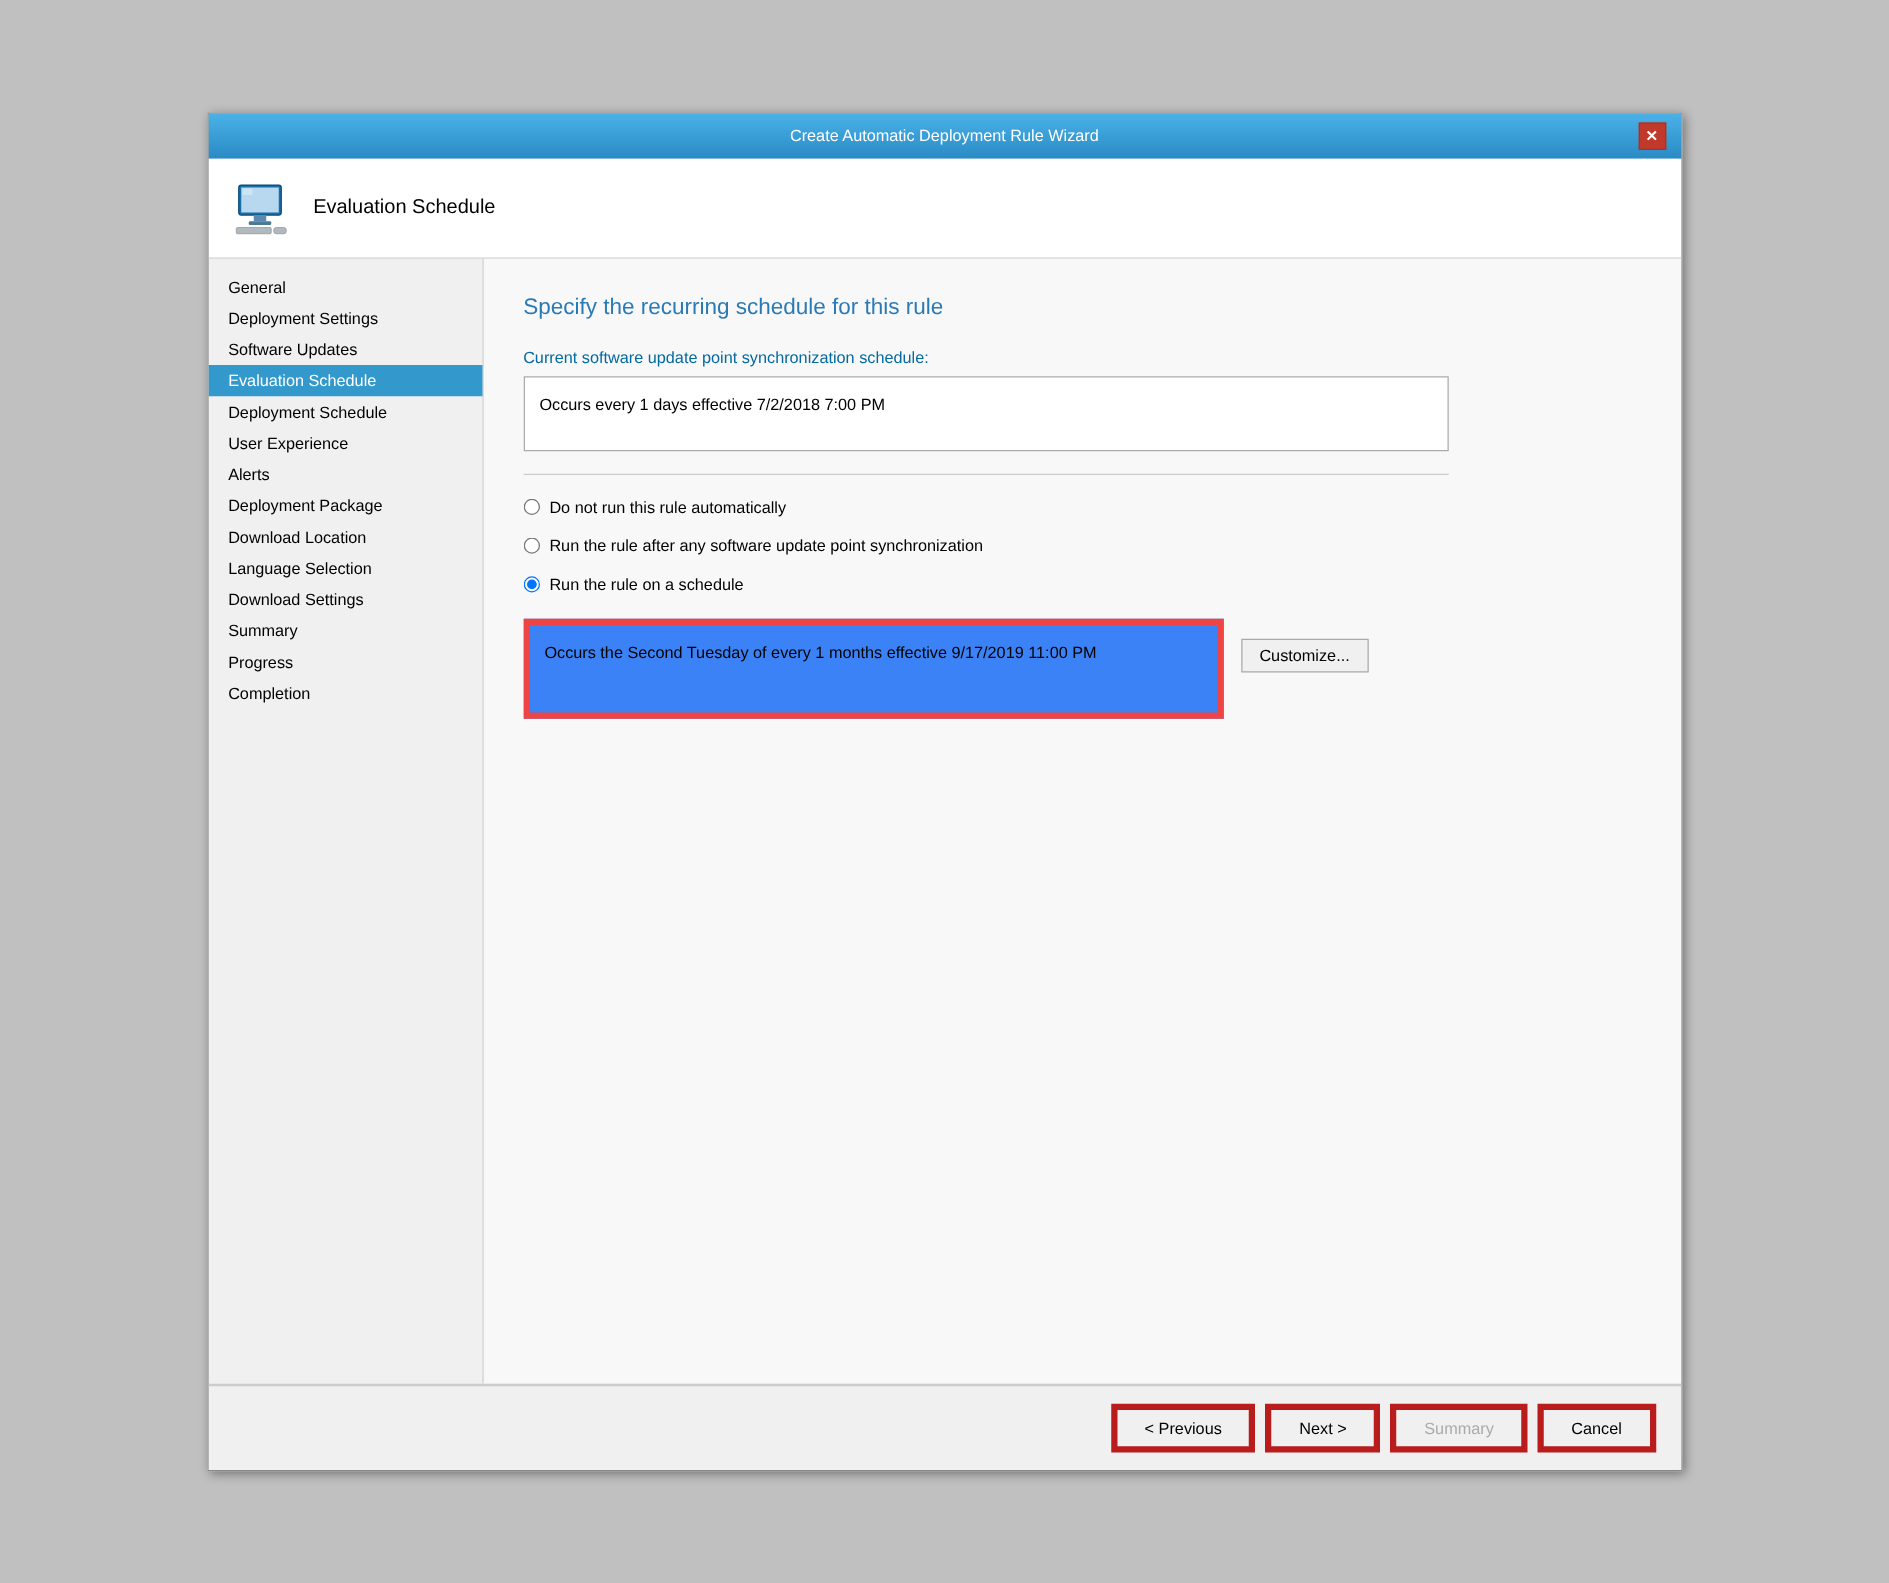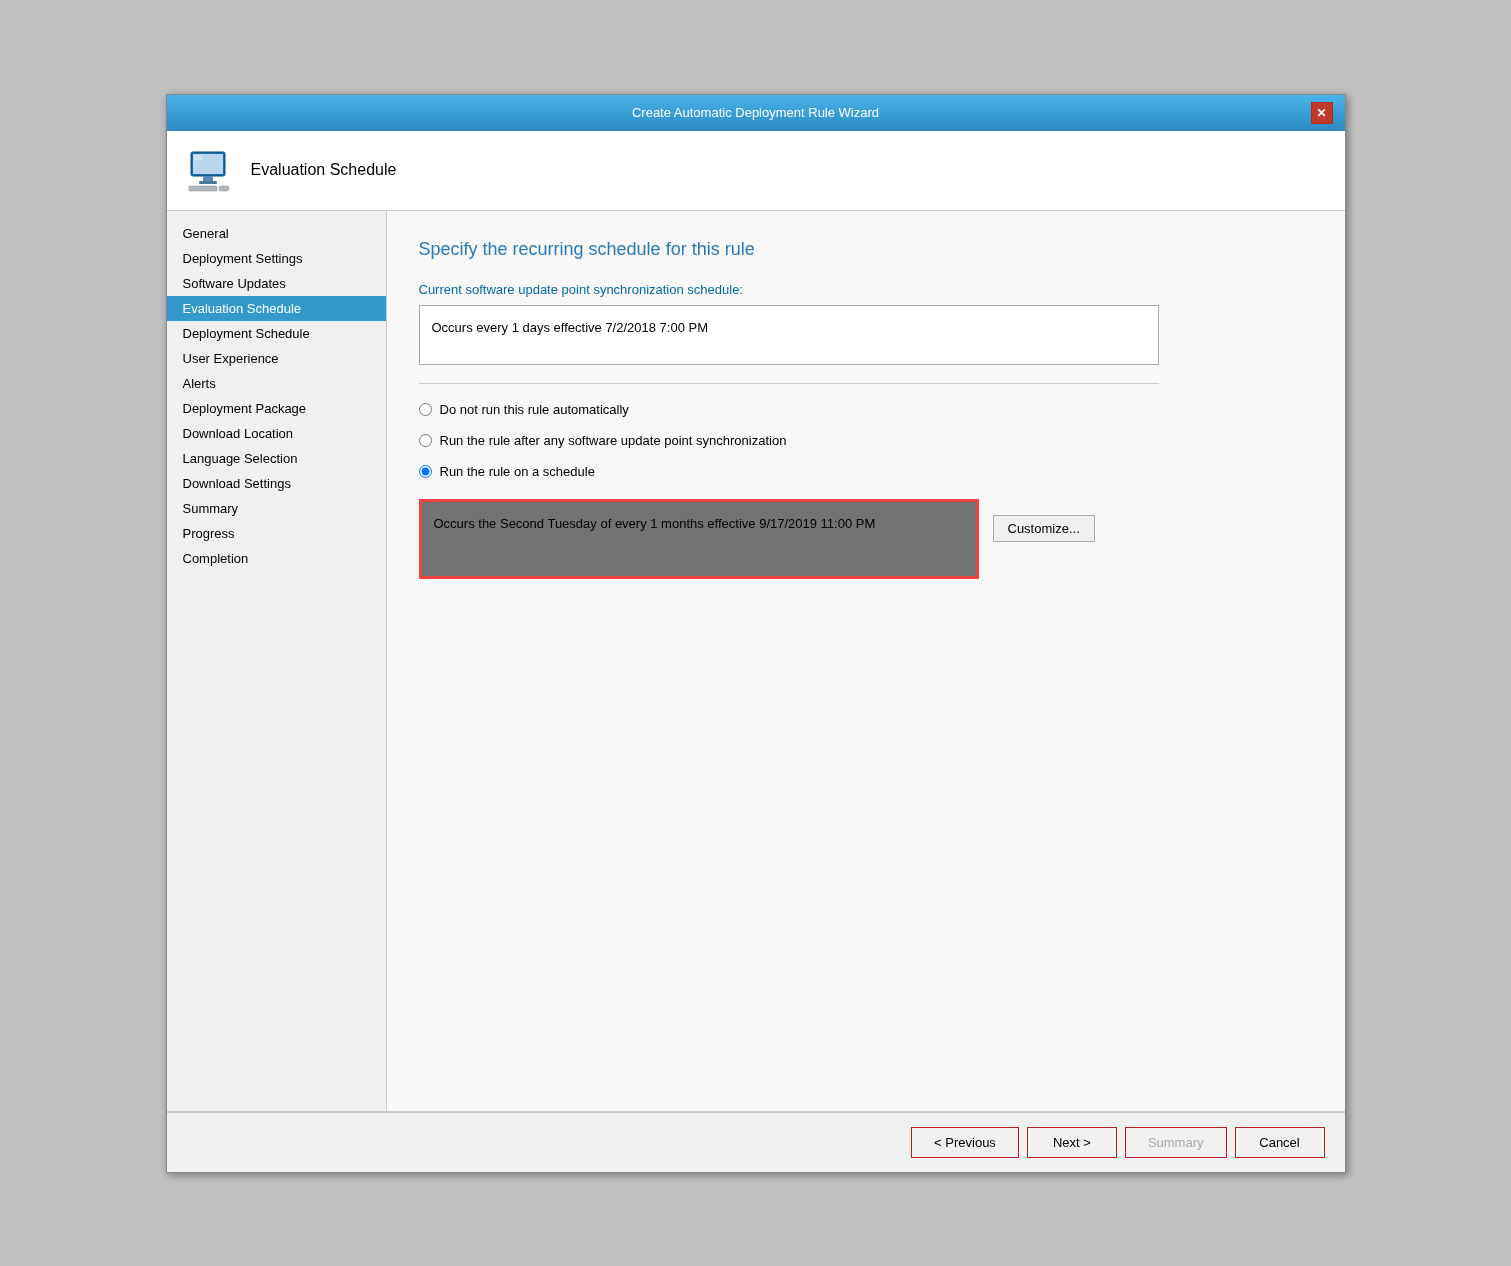--- a/index.html
+++ b/index.html
@@ -140,22 +140,22 @@
     }
     .radio-label {
       cursor: pointer;
     }
     .schedule-with-button {
       display: flex;
       align-items: flex-start;
       gap: 14px;
     }
     .schedule-box-small {
-      background: #737373;
-      border: 3px solid #ef4444;
+      background: #3b82f6;
+      border: 5px solid #ef4444;
       padding: 14px 12px;
       min-height: 80px;
       font-size: 13px;
       color: #000;
       width: 560px;
     }
     .customize-btn {
       background: #f0f0f0;
       border: 1px solid #aaa;
       padding: 5px 14px;
@@ -168,21 +168,21 @@
       background: #f0f0f0;
       border-top: 2px solid #ccc;
       padding: 14px 20px;
       display: flex;
       justify-content: flex-end;
       gap: 8px;
       align-items: center;
     }
     .footer-btn {
       background: #f0f0f0;
-      border: 1px solid #b91c1c;
+      border: 5px solid #b91c1c;
       padding: 7px 22px;
       cursor: pointer;
       font-size: 13px;
       min-width: 90px;
     }
     .footer-btn:disabled {
       color: #aaa;
       cursor: default;
     }
     

